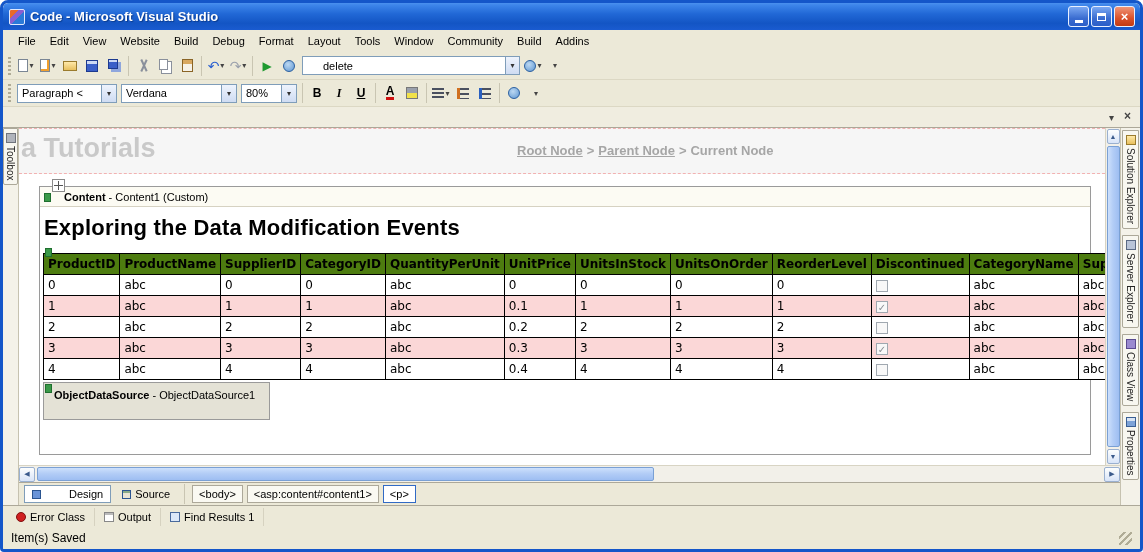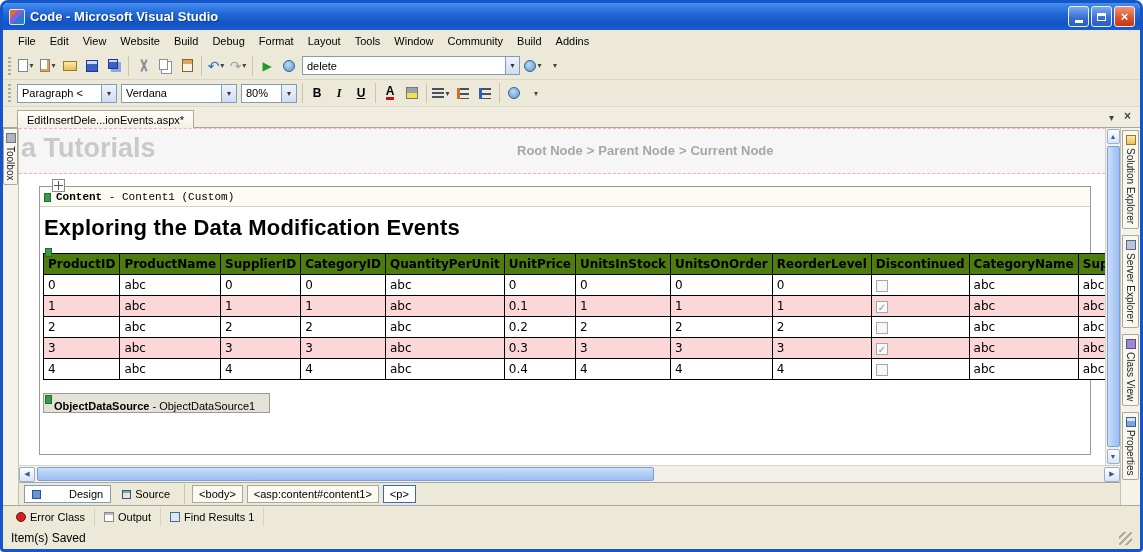--- a/index.html
+++ b/index.html
@@ -61,21 +61,21 @@
   .ic-copy { width:9px; height:11px; background:#fff; border:1px solid #8a909c;
     box-shadow:3px 3px 0 #fff,3px 3px 0 1px #8a909c; margin:0 3px 3px 0; }
   .ic-paste { width:11px; height:13px; background:#d8a860; border:1px solid #8a6426;
     box-shadow:inset 0 -7px 0 #f6f2e8; }
   .ic-globe { width:12px; height:12px; border-radius:50%; border:1px solid #2a5fa0;
     background:radial-gradient(circle at 40% 35%,#bcd8f2,#5e96d2); }
 
   .combo { display:flex; align-items:center; background:#fff; border:1px solid #7f9db9; height:19px;
     font-size:11px; margin:0 2px; }
   .combo .combo-text { padding:0 4px; white-space:nowrap; overflow:hidden; flex:1; }
-  .combo input { border:0; outline:none; height:15px; font-size:11px; padding:0 4px; width:100%;
+  .combo input { border:0; outline:none; height:15px; font-size:11px; padding:0 20px; width:100%;
     font-family:"Liberation Sans", sans-serif; }
   .combo .dd { width:15px; height:17px; border-left:1px solid #7f9db9; display:flex; align-items:center;
     justify-content:center; font-size:8px; color:#333; background:linear-gradient(180deg,#eef3fc,#cfdcf3); }
   .combo.find { width:218px; }
   .combo.block { width:100px;justify-content:center; }
   .combo.font { width:116px; }
   .combo.size { width:56px; }
 
   .fmt-letter { font-size:12px; font-weight:bold; }
   .fmt-letter.it { font-family:"Liberation Serif", serif; font-style:italic; font-weight:bold; }
@@ -115,48 +115,48 @@
   .i-props { background:#7da3d8; border:1px solid #3a5f94; box-shadow:inset 0 3px 0 #d8e4f4; }
 
   .editor { flex:1; min-width:0; display:flex; flex-direction:column; background:#fff; }
   .canvas-row { flex:1; display:flex; min-height:0; }
 
   .design-canvas { flex:1; position:relative; background:#fff; overflow:hidden; }
   .master-band { height:46px; background:#f6f6f6; border-top:1px dashed #f2b2b2; border-bottom:1px dashed #f2b2b2;
     position:relative; overflow:hidden; }
   .site-title { position:absolute; left:2px; top:4px; font-size:27px; font-weight:bold; color:#c9c9c9; white-space:nowrap; }
   .breadcrumb { position:absolute; left:498px; top:14px; font-size:13px; font-weight:bold; color:#a6a6a6; white-space:nowrap; }
-  .breadcrumb .bc-link { color:#a6a6a6; }
+  .breadcrumb .bc-link { text-decoration:underline; color:#a6a6a6; }
   .breadcrumb .bc-sep { padding:0 4px; }
   .move-handle { position:absolute; left:33px; top:51px; width:13px; height:13px; background:#fff;
     border:1px solid #8a8a8a; z-index:3; }
   .move-handle::before { content:""; position:absolute; left:5px; top:1px; width:1px; height:9px; background:#555; }
   .move-handle::after  { content:""; position:absolute; left:1px; top:5px; width:9px; height:1px; background:#555; }
 
   .content-box { margin:12px 14px 10px 20px; height:calc(100% - 68px); border:1px solid #9a9a9a; background:#fff; }
   .content-header { background:#fcfbf3; border-bottom:1px solid #d6d2c2; padding:4px 6px 3px 4px; font-size:11px;
-    display:flex; align-items:center; gap:5px;font-family:Liberation Mono, monospace; }
+    display:flex; align-items:center; gap:13px; }
   .content-header b { font-weight:bold; }
   .ctl-glyph { width:7px; height:9px; background:#3a9948; border:1px solid #1f6f2f; display:inline-block; }
   .content-body { padding:8px 2px 0 2px; position:relative; }
   .page-heading { margin:0 0 12px 2px; font-size:22px; font-weight:bold; color:#000; letter-spacing:0.2px; }
 
   .grid-wrap { position:relative; margin:0 1px; }
   .grid-glyph { position:absolute; left:2px; top:-5px; z-index:2; }
   table.gridview { border-collapse:collapse; width:100%; font-family:"DejaVu Sans", sans-serif; }
   table.gridview th { background:#4d7c0f; color:#000; font-size:12px; font-weight:bold; text-align:left;
     border:1px solid #000; padding:3px 4px; white-space:nowrap; }
   table.gridview td { border:1px solid #000; font-size:12px; padding:3px 4px; height:16px; background:#fff; }
   table.gridview tr.alt td { background:#fbd7d7; }
   td.cb-cell { padding-left:6px; }
   .checkbox { display:inline-block; width:12px; height:12px; border:1px solid #a0a8b0; background:#f8f8f8;
     line-height:11px; text-align:center; font-size:10px; color:#8a8f94; vertical-align:middle; }
 
-  .ods-box { position:relative; display:inline-block; margin:13px 0 0 1px; background:#e4e2d6;
-    border:1px solid #9a9a9a; padding:6px 14px 0 10px; font-size:11px; min-width:195px; }
+  .ods-box { position:relative; display:inline-block; margin:2px 0 0 1px; background:#e4e2d6;
+    border:1px solid #9a9a9a; padding:6px 14px 18px 10px; font-size:11px; min-width:195px; }
   .ods-glyph { position:absolute; left:1px; top:1px; }
   .ods-box b { font-weight:bold; }
 
   
   .vscroll { width:15px; flex:0 0 15px; background:#f2f0e9; border-left:1px solid #d8d4c4;
     display:flex; flex-direction:column; align-items:center; }
   .hscroll { height:17px; flex:0 0 17px; background:#f2f0e9; border-top:1px solid #d8d4c4;
     display:flex; align-items:center; position:relative; }
   .sc-btn { width:16px; height:15px; flex:0 0 16px; display:flex; align-items:center; justify-content:center;
     font-size:7px; color:#3a5a8c; background:linear-gradient(180deg,#fdfefe,#d8e4f8); border:1px solid #9ab0cf; border-radius:2px; }
@@ -331,23 +331,20 @@
     <span class="tsep"></span>
     <span class="tb-btn">
         <span class="ic ic-globe"></span>
       </span>
     <span class="tb-btn">
         <span class="dd-sm">▾</span>
       </span>
   </div>
 
   <div class="tabstrip">
-    <div class="doc-tab">
-      <span>EditInsertDele...ionEvents.aspx*</span>
-    </div>
     <span class="strip-spacer"></span>
     <span class="strip-btn">▾</span>
     <span class="strip-btn x">×</span>
   </div>
 
   <div class="main">
 
     <div class="left-strip">
       <div class="v-tab">
         <span class="mini-icon i-toolbox"></span>

